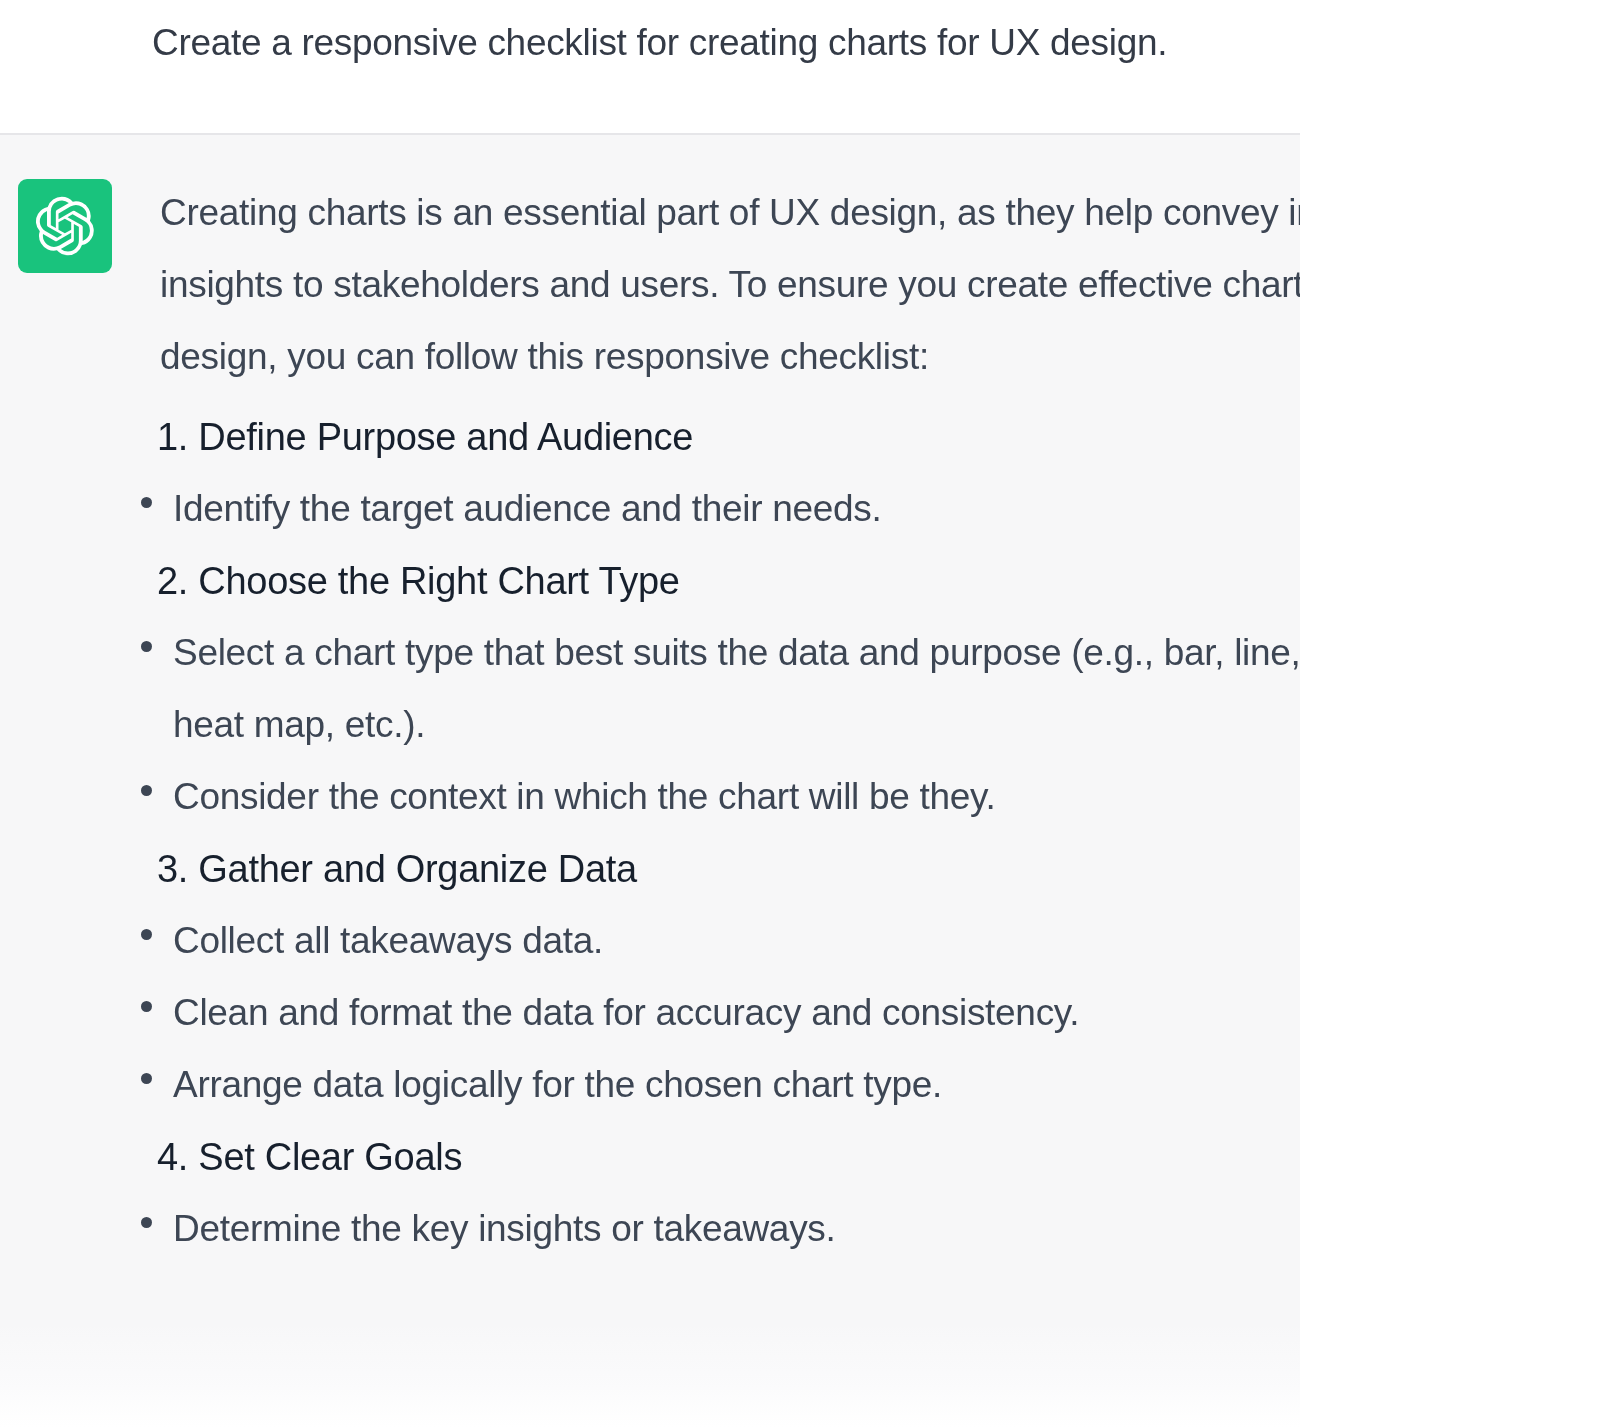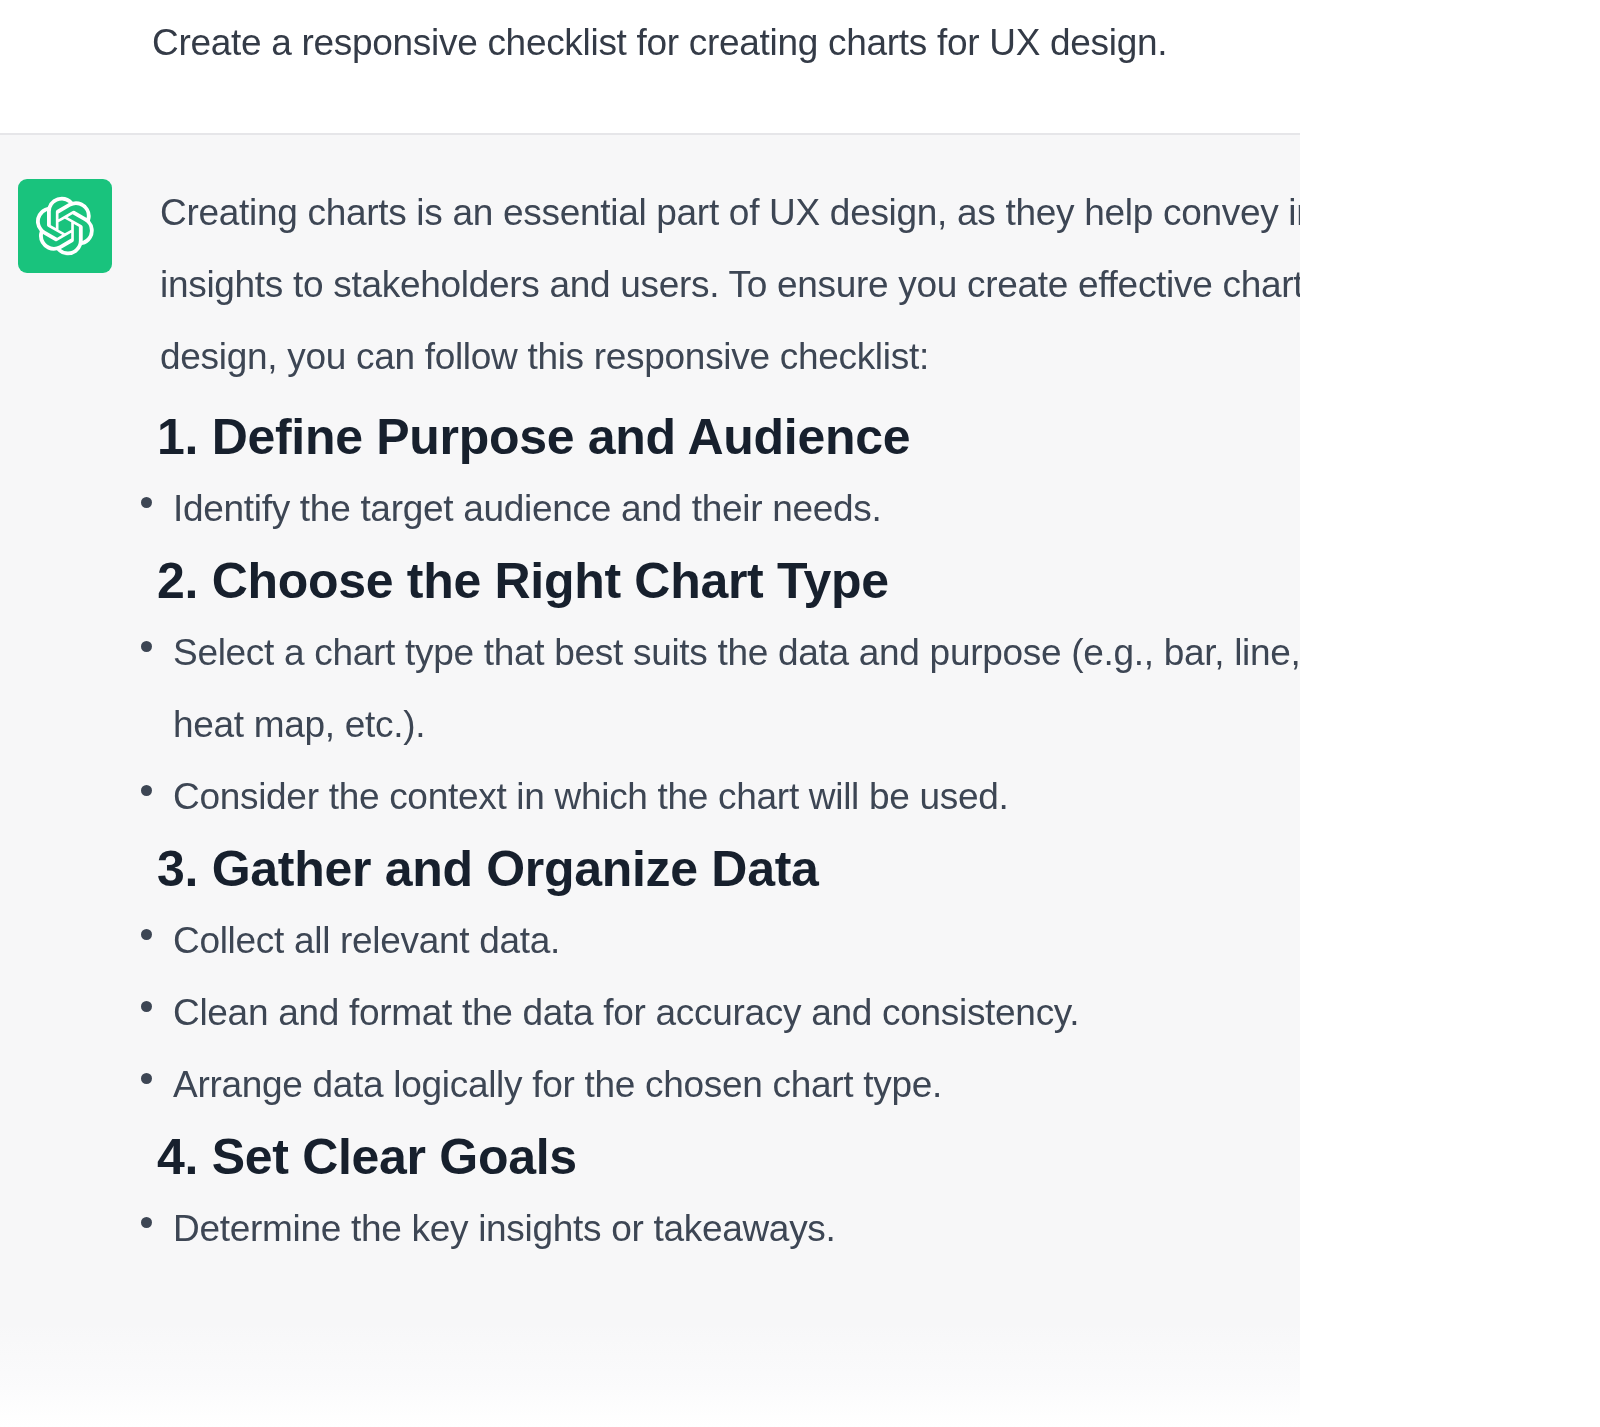--- a/index.html
+++ b/index.html
@@ -78,23 +78,23 @@
     width: 1395px;
     font-size: 37px;
     line-height: 72px;
     letter-spacing: -0.3px;
     color: #3d4654;
   }
   .content p { margin: 8px; }
   .content h3 {
     margin: 0;
     padding-left: 5px;
-    font-size: 50px;
+    font-size: 38px;
     line-height: 72px;
-    font-weight: 700;
+    font-weight: 400;
     letter-spacing: -0.3px;
     color: #17202d;
   }
   .content ul {
     margin: 0 0 0 -11px;
     padding: 0;
     list-style: none;
   }
   .content li {
     display: flex;
@@ -163,29 +163,29 @@
       </ul>
 
       <h3>2. Choose the Right Chart Type</h3>
       <ul>
         <li>
           <span class="bullet-dot"></span>
           <span class="li-text">Select a chart type that best suits the data and purpose (e.g., bar, line, pie, scatter, heat map, etc.).</span>
         </li>
         <li>
           <span class="bullet-dot"></span>
-          <span class="li-text">Consider the context in which the chart will be used.</span>
+          <span class="li-text">Consider the context in which the chart will be they.</span>
         </li>
       </ul>
 
       <h3>3. Gather and Organize Data</h3>
       <ul>
         <li>
           <span class="bullet-dot"></span>
-          <span class="li-text">Collect all relevant data.</span>
+          <span class="li-text">Collect all takeaways data.</span>
         </li>
         <li>
           <span class="bullet-dot"></span>
           <span class="li-text">Clean and format the data for accuracy and consistency.</span>
         </li>
         <li>
           <span class="bullet-dot"></span>
           <span class="li-text">Arrange data logically for the chosen chart type.</span>
         </li>
       </ul>

